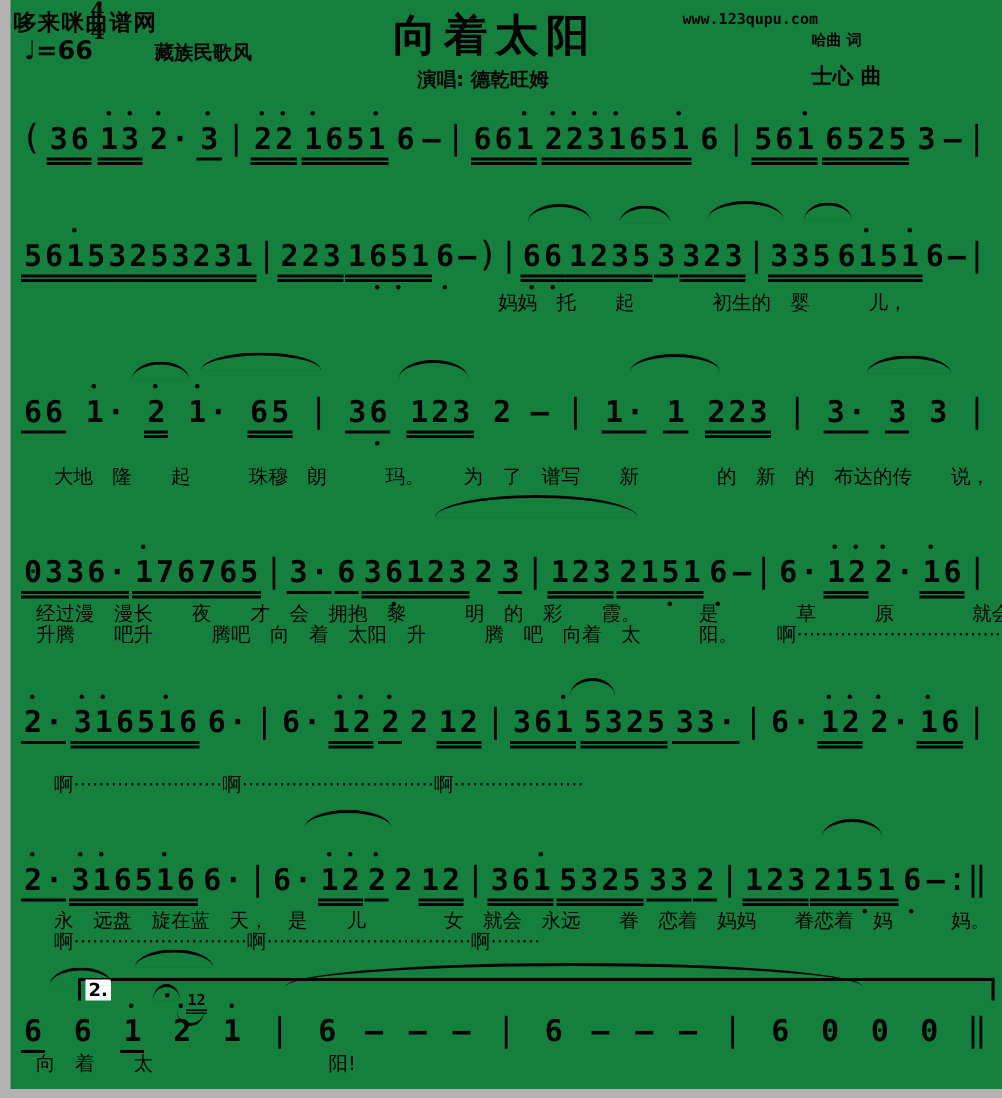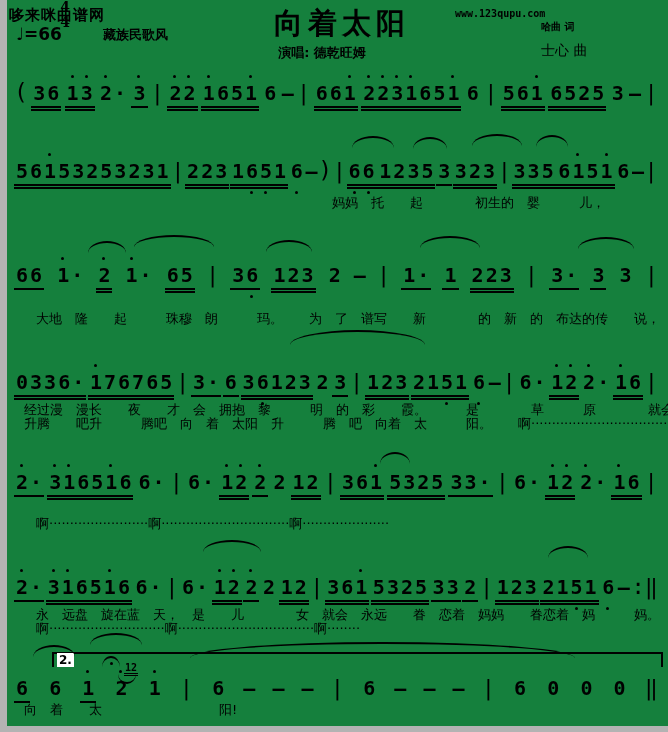--- a/index.html
+++ b/index.html
@@ -7,28 +7,28 @@
         font-family:"DejaVu Sans",sans-serif;overflow:hidden;}
   .edge-left{position:absolute;left:0;top:0;width:7px;height:732px;background:#b3b3b3;}
   .edge-bottom{position:absolute;left:0;top:726px;width:668px;height:6px;background:#b3b3b3;}
 
   
   .watermark{position:absolute;left:9px;top:6px;font-size:15px;font-weight:bold;letter-spacing:1px;}
   .timesig{position:absolute;left:57px;top:0;width:16px;text-align:center;font-size:14px;
            font-weight:bold;line-height:15px;font-family:"DejaVu Serif",serif;}
   .tempo{position:absolute;left:16px;top:24px;font-size:17px;font-weight:bold;}
   .genre{position:absolute;left:103px;top:26px;font-size:13px;font-weight:bold;}
-  .title{position:absolute;left:212px;top:4px;width:260px;text-align:center;font-size:29px;
+  .title{position:absolute;left:200px;top:4px;width:260px;text-align:center;font-size:29px;
          font-weight:bold;letter-spacing:5px;font-family:"DejaVu Serif",serif;}
   .performer{position:absolute;left:192px;top:44px;width:260px;text-align:center;
              font-size:13px;font-weight:bold;}
   .website{position:absolute;left:455px;top:8px;font-size:10px;font-weight:bold;
            font-family:"DejaVu Sans Mono",monospace;}
   .lyricist{position:absolute;left:541px;top:20px;font-size:10px;font-weight:bold;}
-  .composer{position:absolute;left:541px;top:42px;font-size:14px;font-weight:normal;}
+  .composer{position:absolute;left:541px;top:42px;font-size:14px;font-weight:bold;}
 
   
   .system{position:absolute;left:14px;width:644px;}
   .notes{display:flex;justify-content:space-between;align-items:baseline;
          font-family:"DejaVu Sans Mono",monospace;font-size:20px;font-weight:bold;
          padding:9px 0 11px 0;white-space:nowrap;}
   .tok{position:relative;display:inline-block;padding:0 1px 1px 1px;}
   .u1{border-bottom:2px solid #000;}
   .u2{border-bottom:5px double #000;}
   .ch{position:relative;display:inline-block;padding:0 1px;}

